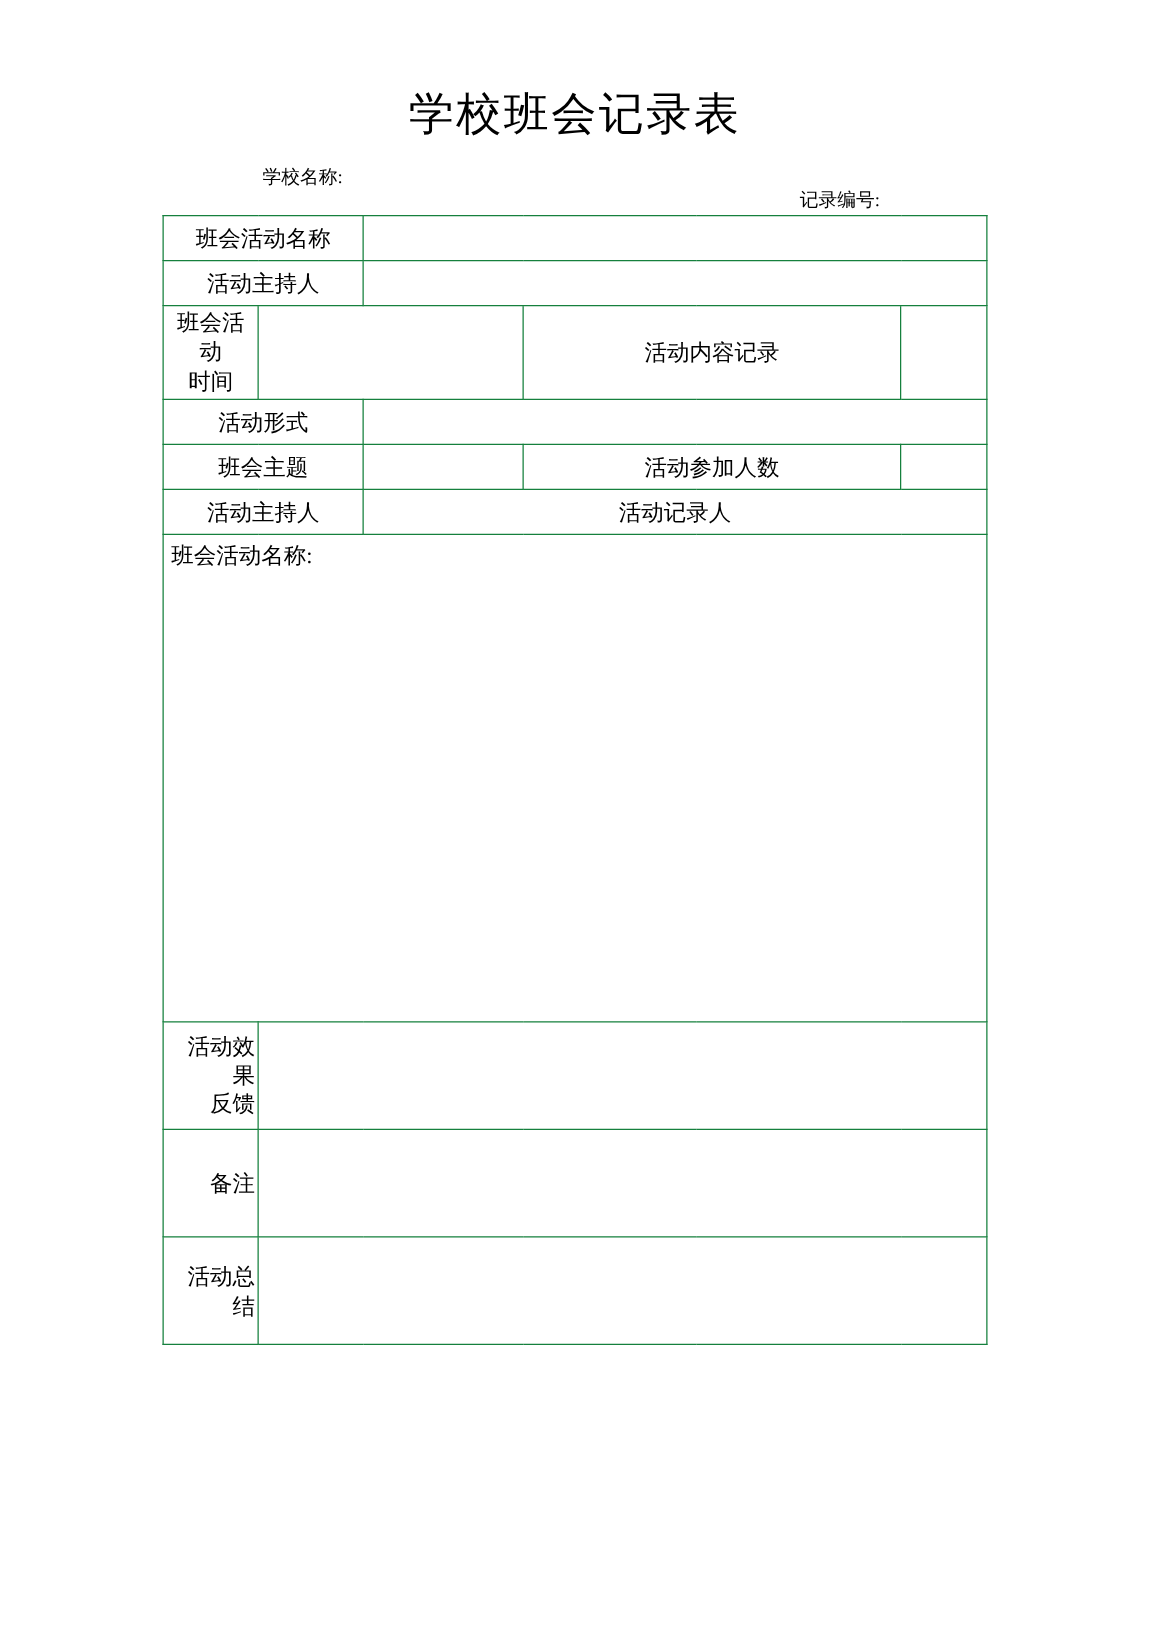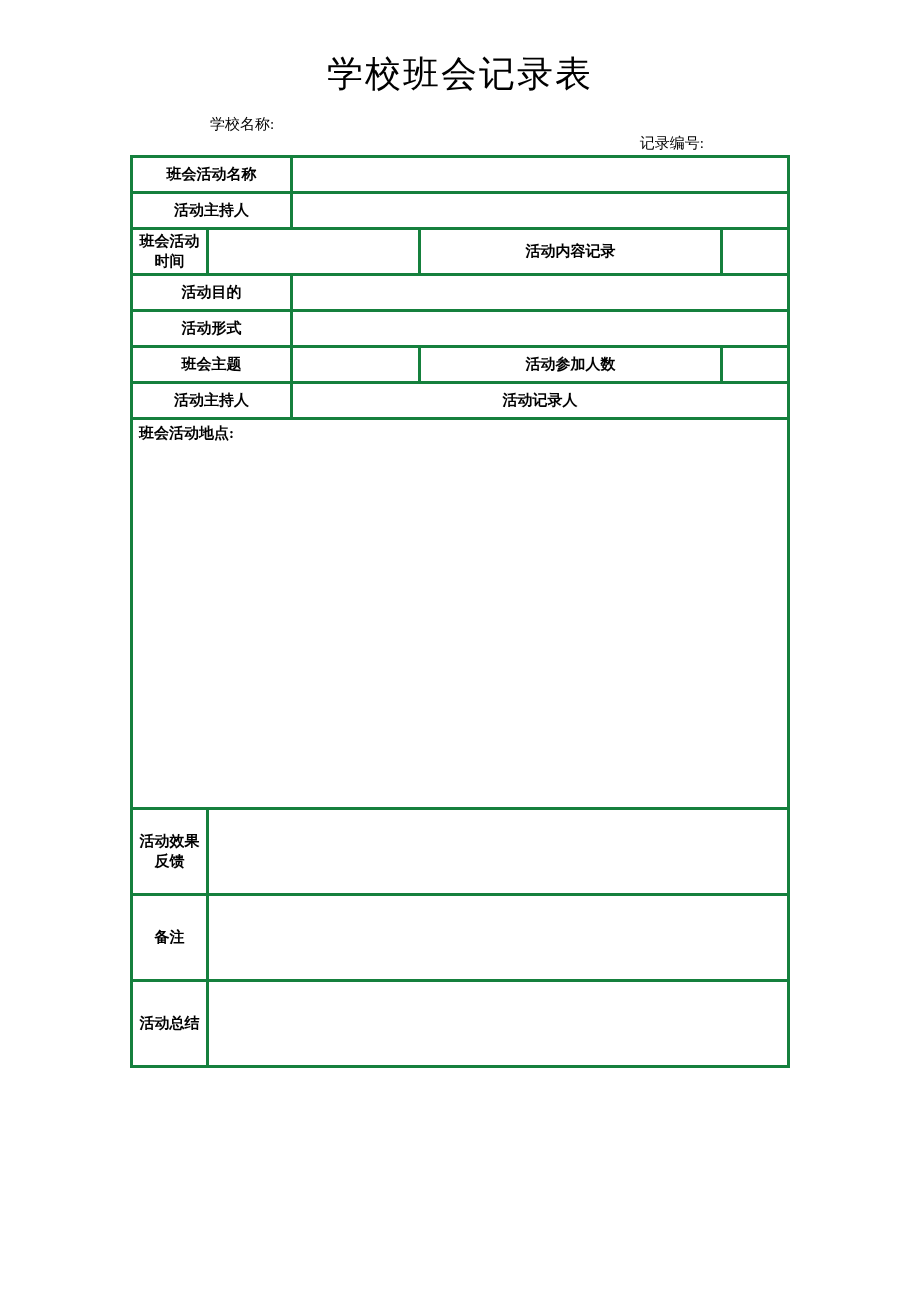--- a/index.html
+++ b/index.html
@@ -9,21 +9,21 @@
     }
     body {
       background: #ffffff;
       font-family: "SimSun", "宋体", serif;
       width: 920px;
       height: 1301px;
       padding: 50px 0 0 0;
     }
     .page {
       width: 660px;
-      margin: 0 auto;
+      margin: 17px auto;
     }
     .title {
       text-align: center;
       font-size: 36px;
       font-weight: normal;
       margin-bottom: 16px;
       letter-spacing: 2px;
     }
     .header-labels {
       display: flex;
@@ -40,41 +40,41 @@
       margin-left: auto;
       padding-right: 84px;
       text-align: center;
     }
     table {
       border-collapse: collapse;
       width: 100%;
       table-layout: fixed;
     }
     td {
-      border: 3px solid #15803d;
-      font-size: 15px;
+      border: 1px solid #15803d;
+      font-size: 18px;
       text-align: center;
       vertical-align: middle;
       padding: 2px;
-      font-weight: bold;
     }
     .row-normal td {
       height: 36px;
     }
     .multiline {
       line-height: 1.3;
     }
     .content-row td {
       height: 390px;
       vertical-align: top;
       text-align: left;
       padding: 4px 6px;
     }
     .tall-row td {
       height: 86px;
+      text-align: right;
     }
     .col1 { width: 76px; }
     .col2 { width: 84px; }
     .col3 { width: 128px; }
     .col4 { width: 138px; }
     .col5 { width: 164px; }
     .col6 { width: auto; }
   </style>
 </head>
 <body>
@@ -111,45 +111,41 @@
     <tr class="row-normal">
       <td class="multiline">
         <span>班会活动</span><br>
         <span>时间</span>
       </td>
       <td colspan="2"></td>
       <td colspan="2">活动内容记录</td>
       <td></td>
     </tr>
 
-    <tr class="row-normal">
-      <td colspan="2">活动目的</td>
-      <td colspan="4"></td>
-    </tr>
 
     <tr class="row-normal">
       <td colspan="2">活动形式</td>
       <td colspan="4"></td>
     </tr>
 
     <tr class="row-normal">
       <td colspan="2">班会主题</td>
       <td></td>
       <td colspan="2">活动参加人数</td>
       <td></td>
     </tr>
 
     <tr class="row-normal">
       <td colspan="2">活动主持人</td>
       <td colspan="4">活动记录人</td>
     </tr>
 
     <tr class="content-row">
       <td colspan="6">
-        <span>班会活动地点:</span>
+        <span>班会活动名称:</span>
         <span></span>
       </td>
     </tr>
 
     <tr class="tall-row">
       <td class="multiline">
         <span>活动效果</span><br>
         <span>反馈</span>
       </td>
       <td colspan="5"></td>

